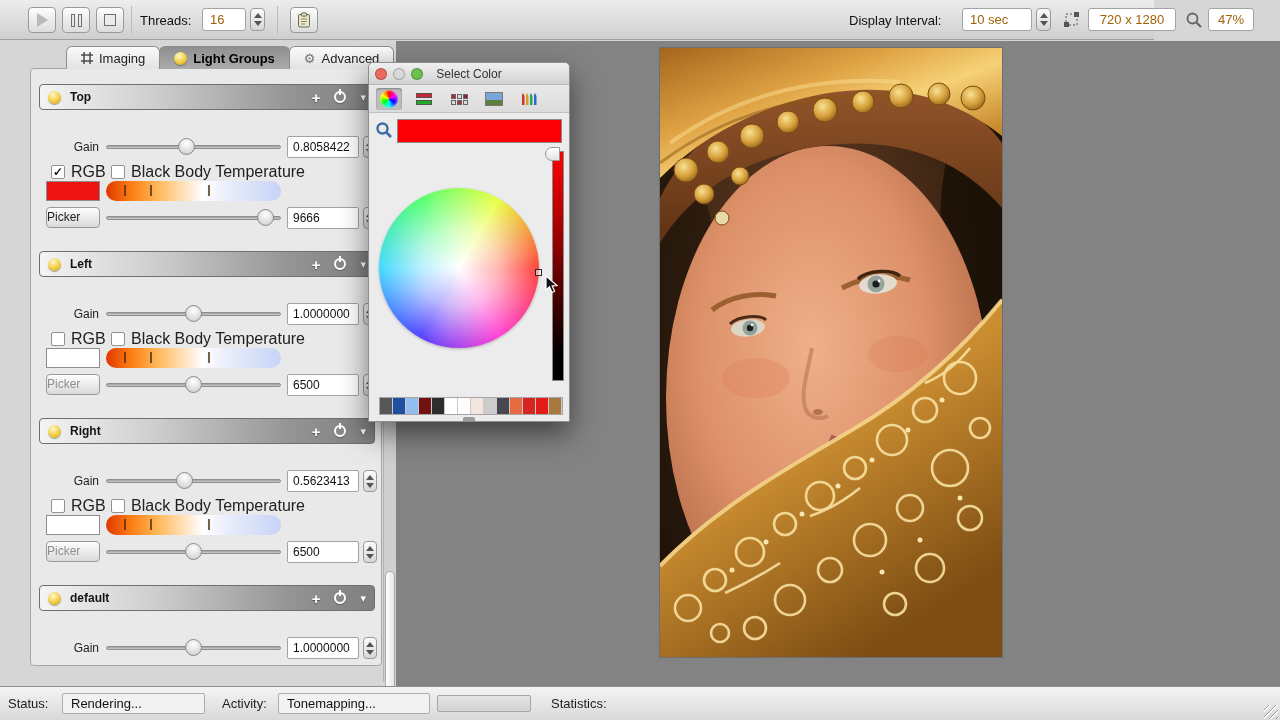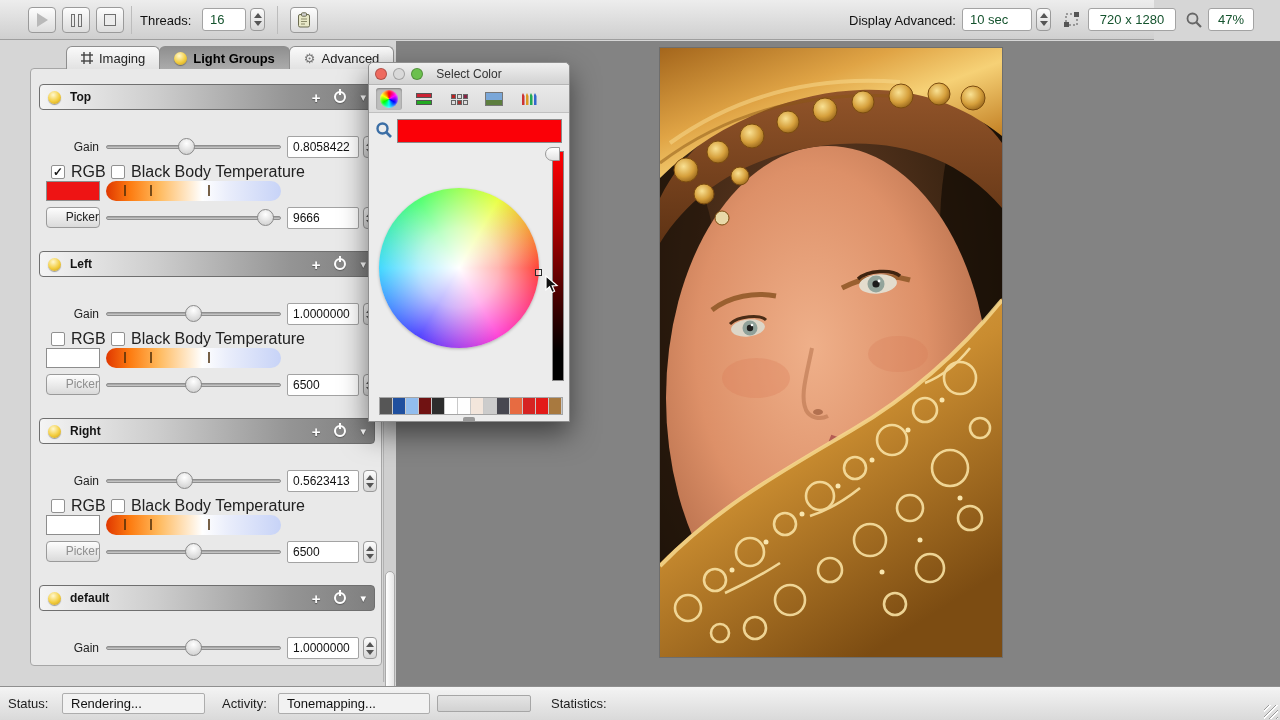--- a/index.html
+++ b/index.html
@@ -11,21 +11,21 @@
     background:linear-gradient(#ededed,#cfcfcf); border-bottom:1px solid #9e9e9e; }
   .tbtn { position:absolute; top:7px; width:28px; height:26px; border:1px solid #9a9a9a; border-radius:4px;
     background:linear-gradient(#fdfdfd,#dcdcdc); display:flex; align-items:center; justify-content:center; }
   .play-glyph { width:0; height:0; border-left:11px solid #b9b9b9; border-top:7px solid transparent; border-bottom:7px solid transparent; }
   .pause-glyph { display:flex; gap:3px; }
   .pause-glyph i { width:4px; height:13px; background:#e9e9e9; border:1px solid #6f6f6f; }
   .stop-glyph { width:12px; height:12px; background:#ececec; border:1px solid #6f6f6f; }
   .tsep { position:absolute; top:6px; width:1px; height:28px; background:#bcbcbc; }
   .tlabel { position:absolute; top:13px; color:#111; }
   .tfield { position:absolute; top:8px; height:23px; background:#fff; border:1px solid #a3a3a3; border-radius:3px;
-    display:flex; align-items:center; padding:0 7px; color:#14532d; }
+    display:flex; align-items:center; padding:0 7px; color:#a16207; }
   .stepper { width:15px; height:23px; border:1px solid #9a9a9a; border-radius:4px;
     background:linear-gradient(#fcfcfc,#d6d6d6); display:flex; flex-direction:column; align-items:center; justify-content:center; gap:3px; }
   .stepper i.up { width:0; height:0; border-left:4px solid transparent; border-right:4px solid transparent; border-bottom:5px solid #555; }
   .stepper i.dn { width:0; height:0; border-left:4px solid transparent; border-right:4px solid transparent; border-top:5px solid #555; }
   .tstepper { position:absolute; top:8px; }
   .clip-svg, .res-svg, .mag-svg { display:block; }
 
   
   .workspace { position:absolute; left:0; top:41px; width:1280px; height:645px; background:#d6d6d6; }
   .render-area { position:absolute; left:396px; top:0; width:884px; height:645px; background:#838383; }
@@ -65,21 +65,21 @@
   .rowstepper { position:absolute; left:332px; top:0; }
   .rowstepper .stepper { height:22px; width:14px; }
   .checkbox { position:absolute; top:2px; width:14px; height:14px; background:#fff; border:1px solid #919191; border-radius:2px;
     font-size:12px; line-height:13px; text-align:center; color:#1a1a1a; font-weight:bold; }
   .cb-lbl { font-size:16px; line-height:18px; }
   .swatch { position:absolute; left:15px; top:0; width:54px; height:20px; border:1px solid #8d8d8d; }
   .bbt-bar { position:absolute; left:75px; top:0; width:175px; height:20px; border-radius:10px;
     background:linear-gradient(90deg,#e03700 0%,#fd7d12 14%,#ffb95c 30%,#ffffff 55%,#e9edfb 70%,#c7d3f7 100%); }
   .bbt-tick { position:absolute; top:4px; width:2px; height:11px; background:#4a2c08; opacity:.75; }
   .picker-btn { position:absolute; left:15px; top:0; width:54px; height:21px; border:1px solid #9a9a9a; border-radius:4px;
-    background:linear-gradient(#fdfdfd,#dadada); font-size:12px; text-align:right; line-height:19px; color:#222; }
+    background:linear-gradient(#fdfdfd,#dadada); font-size:12px; text-align:left; line-height:19px; color:#222; }
   .picker-btn.disabled { color:#8f8f8f; }
   .vscroll { position:absolute; left:383px; top:27px; width:13px; height:614px; background:#cfcfcf; border-left:1px solid #b2b2b2; }
   .vthumb { position:absolute; left:1px; top:503px; width:10px; height:120px; background:linear-gradient(90deg,#ffffff,#e6e6e6); border:1px solid #aaa; border-radius:5px; }
 
   
   .dialog { position:absolute; left:368px; top:21px; width:202px; height:360px; background:#ececec;
     border:1px solid #8f8f8f; border-radius:5px 5px 0 0; box-shadow:0 12px 28px rgba(0,0,0,.5); z-index:5; }
   .dlg-titlebar { position:absolute; left:0; top:0; width:200px; height:22px; border-radius:5px 5px 0 0;
     background:linear-gradient(#f0f0f0,#d2d2d2); border-bottom:1px solid #b5b5b5; display:flex; align-items:center; }
   .tl { width:12px; height:12px; border-radius:50%; margin-left:6px; border:1px solid rgba(0,0,0,.25); }
@@ -160,21 +160,21 @@
   <div class="tbtn" style="left:290px">
     <svg class="clip-svg" width="14" height="16" viewBox="0 0 14 16">
       <rect x="1.5" y="2.5" width="11" height="12.5" rx="1.5" fill="#e8e8c8" stroke="#6b6b50"></rect>
       <rect x="4.5" y="0.8" width="5" height="3.4" rx="1" fill="#cfcfcf" stroke="#6b6b50"></rect>
       <line x1="4" y1="7" x2="10" y2="7" stroke="#8a8a6a"></line>
         <line x1="4" y1="9.5" x2="10" y2="9.5" stroke="#8a8a6a"></line>
         <line x1="4" y1="12" x2="8" y2="12" stroke="#8a8a6a"></line>
     </svg>
   </div>
 
-  <span class="tlabel" style="left:849px">Display Advanced:</span>
+  <span class="tlabel" style="left:849px">Display Interval:</span>
   <div class="tfield" style="left:962px; width:70px">10 sec</div>
   <div class="tstepper" style="left:1036px">
       <div class="stepper">
         <i class="up"></i>
         <i class="dn"></i>
       </div>
     </div>
   <div style="position:absolute; left:1063px; top:11px">
     <svg class="res-svg" width="18" height="18" viewBox="0 0 18 18">
       <rect x="3" y="3" width="11" height="11" fill="none" stroke="#555" stroke-dasharray="2 2"></rect>

